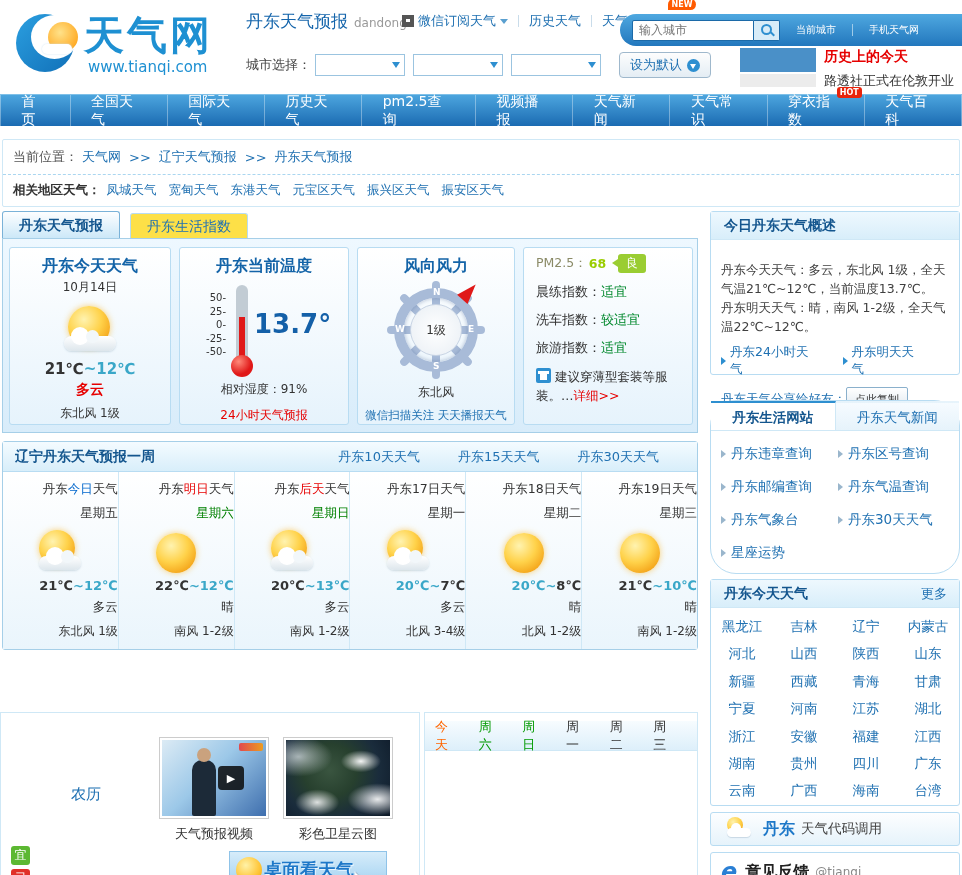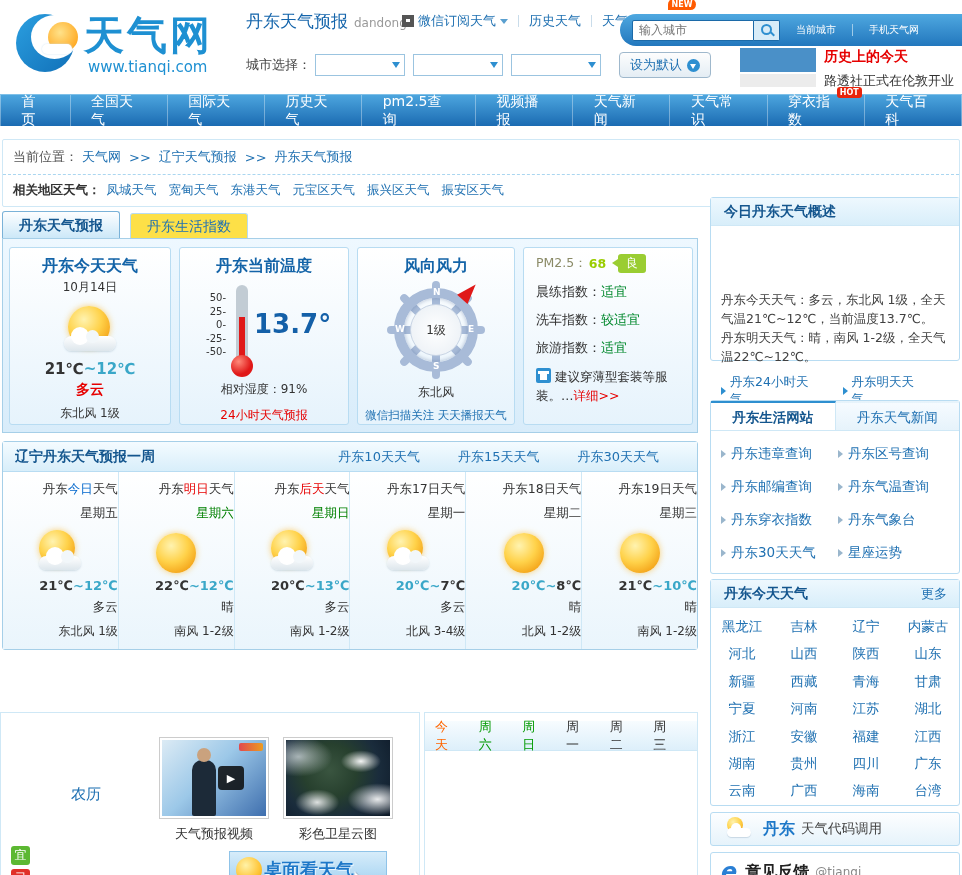--- a/index.html
+++ b/index.html
@@ -160,31 +160,31 @@
   .dtemps { font-size:13px; font-weight:bold; }
   .dcond { font-size:12.5px; color:#333; margin-top:6px; }
   .dwind { font-size:12px; color:#333; margin-top:7px; }
 
   
   .sbox { position:absolute; left:710px; width:250px; border:1px solid #b8dcf2; border-radius:3px; background:#fff; }
   .sb-head { height:28px; background:linear-gradient(#eef8fe,#d8eefa); border-bottom:1px solid #cfe8f6;
              display:flex; align-items:center; }
   .sb-title { font-size:14px; font-weight:bold; color:#14568e; margin-left:13px; flex:1; }
   .sb-more { font-size:13px; color:#2071b2; margin-right:12px; }
-  #sbox1 { top:197px; height:164px; }
-  .ov-body { padding:20px 10px 0;margin-top:44px; }
+  #sbox1 { top:211px; height:164px; }
+  .ov-body { padding:20px 10px 0; }
   .ov-line { font-size:12.5px; color:#404040; line-height:19px; }
   .ov-links { margin-top:8px; display:flex; }
   .ov-links a { font-size:12.5px; color:#2071b2; display:flex; align-items:center; margin-right:26px; }
   .tri-blue { width:0; height:0; border-left:5px solid #2e8fd0; border-top:4px solid transparent; border-bottom:4px solid transparent; margin-right:4px; }
   .share-row { margin-top:9px; display:flex; align-items:center; }
   .share-lbl { font-size:12.5px; color:#2071b2; }
   .copy-btn { height:24px; padding:0 8px; border:1px solid #8ab0cc; border-radius:2px; background:linear-gradient(#fff,#dce6ee);
               font-size:11px; color:#333; cursor:pointer; }
-  #sbox2 { top:400px; height:174px; }
+  #sbox2 { top:400px; height:174px;border-radius:26px; }
   .life-tabs { display:flex; height:30px; border-bottom:1px solid #cfe8f6; }
   .life-tab { flex:1; text-align:center; line-height:28px; font-size:13.5px; cursor:pointer; }
   .life-tab.active { border-top:2px solid #2e8fd0; background:#fff; color:#14568e; font-weight:bold; border-right:1px solid #cfe8f6; }
   .life-tab.idle { background:linear-gradient(#f6fbff,#e6f3fb); color:#2071b2; border-top:2px solid transparent; }
   .life-grid { display:flex; flex-wrap:wrap; padding:6px 4px 0 10px; }
   .life-grid a { width:50%; display:flex; align-items:center; height:33px; font-size:13.5px; color:#2071b2; }
   .tri-gray { width:0; height:0; border-left:5px solid #9ab6cc; border-top:4px solid transparent; border-bottom:4px solid transparent; margin-right:5px; }
   #sbox3 { top:579px; height:227px; }
   .prov-grid { display:flex; flex-wrap:wrap; padding-top:5px; }
   .prov-grid a { width:25%; text-align:center; line-height:27.4px; font-size:13.5px; color:#2071b2; }
@@ -594,24 +594,20 @@
       <a>
           <span class="tri-gray"></span>
           <span>丹东邮编查询</span>
         </a>
       <a>
           <span class="tri-gray"></span>
           <span>丹东气温查询</span>
         </a>
       <a>
           <span class="tri-gray"></span>
-          <span>丹东穿衣指数</span>
-        </a>
-      <a>
-          <span class="tri-gray"></span>
           <span>丹东气象台</span>
         </a>
       <a>
           <span class="tri-gray"></span>
           <span>丹东30天天气</span>
         </a>
       <a>
           <span class="tri-gray"></span>
           <span>星座运势</span>
         </a>

